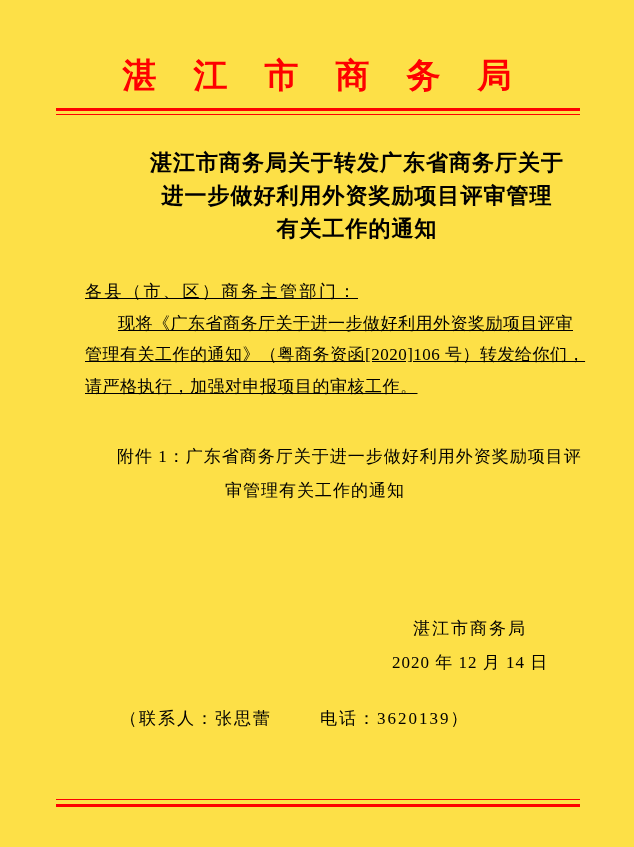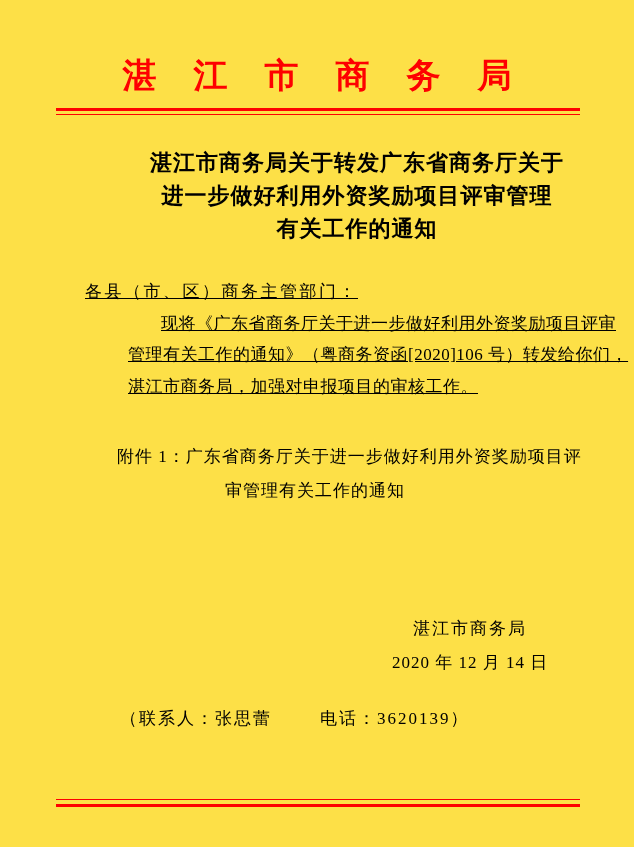--- a/index.html
+++ b/index.html
@@ -68,21 +68,20 @@
     line-height: 31.5px;
     text-decoration: underline;
   }
   .salutation {
     letter-spacing: 2.5px;
     white-space: nowrap;
   }
   .para-line {
     letter-spacing: 0.5px;
     white-space: nowrap;
-    margin-left: 43px;
   }
   .para-line.first { text-indent: 33px; }
 
   
   .attachment-block {
     position: absolute;
     top: 440px;
     left: 117px;
     font-size: 17px;
     line-height: 34px;
@@ -132,21 +131,21 @@
   <div class="doc-title">
     <div>湛江市商务局关于转发广东省商务厅关于</div>
     <div>进一步做好利用外资奖励项目评审管理</div>
     <div>有关工作的通知</div>
   </div>
 
   <div class="body-block">
     <div class="salutation">各县（市、区）商务主管部门：</div>
     <div class="para-line first">现将《广东省商务厅关于进一步做好利用外资奖励项目评审</div>
     <div class="para-line">管理有关工作的通知》（粤商务资函[2020]106 号）转发给你们，</div>
-    <div class="para-line">湛江市商务局，加强对申报项目的审核工作。</div>
+    <div class="para-line">请严格执行，加强对申报项目的审核工作。</div>
   </div>
 
   <div class="attachment-block">
     <div class="attachment-line">附件 1：广东省商务厅关于进一步做好利用外资奖励项目评</div>
     <div class="attachment-line cont">审管理有关工作的通知</div>
   </div>
 
   <div class="signature-block">
     <div class="signature-agency">湛江市商务局</div>
     <div class="signature-date">2020 年 12 月 14 日</div>

